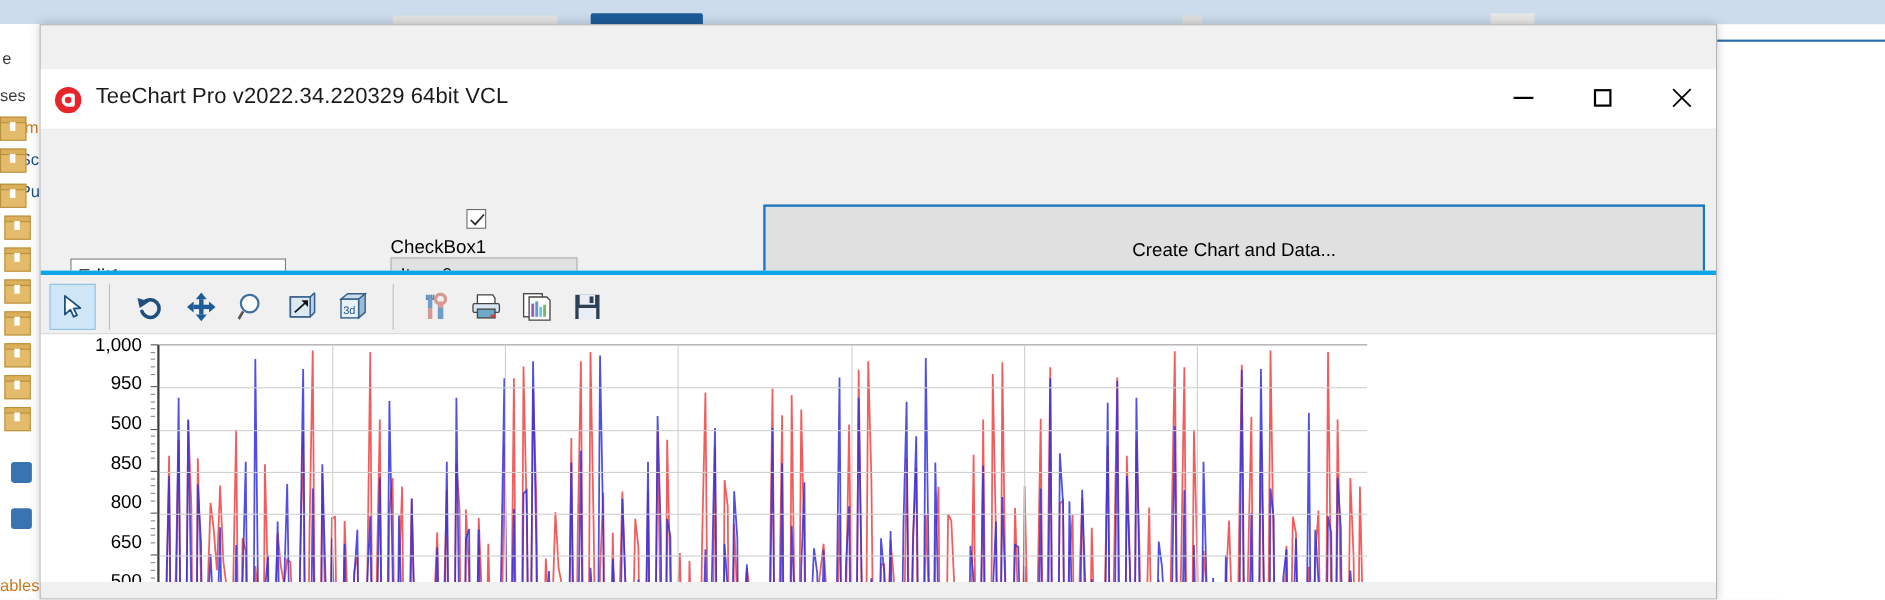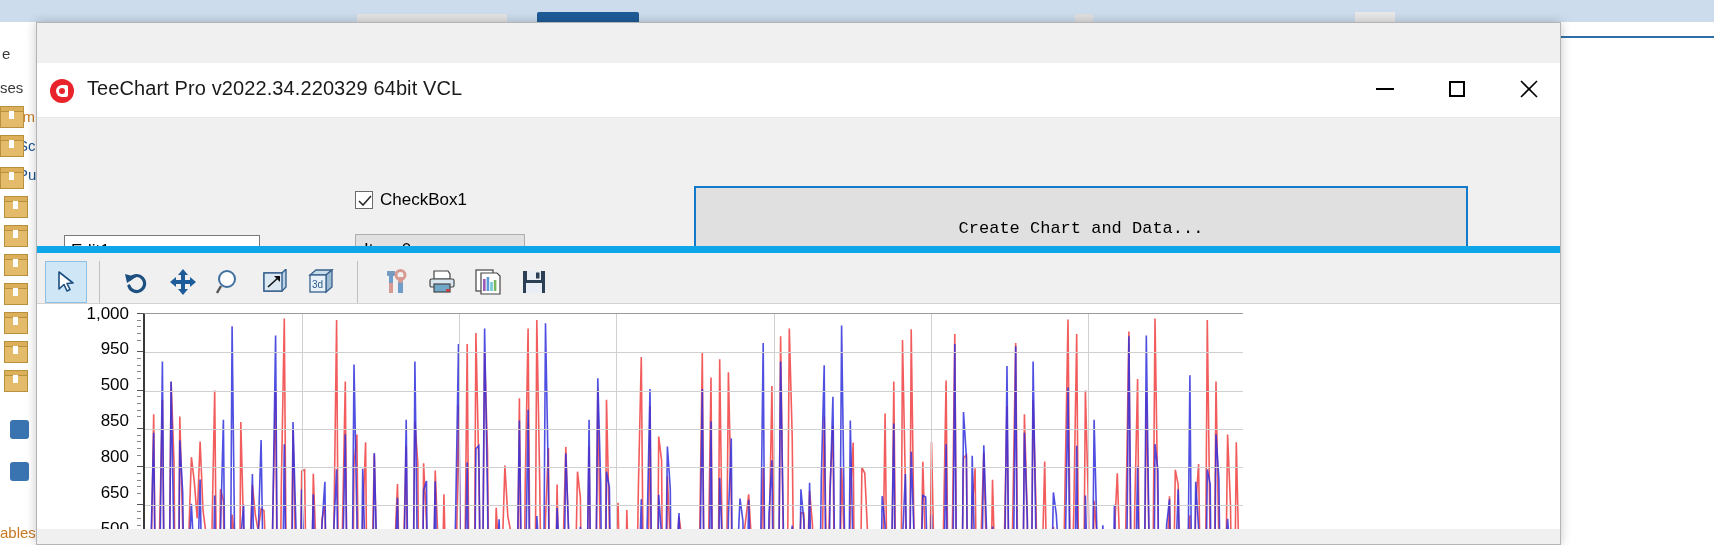--- a/index.html
+++ b/index.html
@@ -75,45 +75,45 @@
 
   
   .controls { position:relative; height:128px; background:#f0f0f0; }
   .lbl-standard { position:absolute; left:27px; top:73px; font-size:17px; color:#000;}
   .edit1 {
     position:absolute; left:27px; top:117px; width:196px; height:31px;
     border:1px solid #7a7a7a; background:#fff;
     font-size:17px; color:#000; padding:2px 6px;
     font-family:"Liberation Sans", sans-serif;
   }
-  .chk-wrap { position:absolute; left:318px; top:72px; display:flex; align-items:center; gap:7px; }
+  .chk-wrap { position:absolute; left:318px; top:72px; display:flex; align-items:flex-end; gap:7px;flex-direction:column; }
   .chk-box {
     width:18px; height:18px; border:1px solid #6b6b6b; background:#fff;
     position:relative;
   }
   .chk-box svg { position:absolute; left:1px; top:2px; }
   .chk-label { font-size:17px; color:#000; }
   .combo {
     position:absolute; left:318px; top:116px; width:170px; height:32px;
     background:#e1e1e1; border:1px solid #adadad;
     display:flex; align-items:center;
   }
   .combo .val { font-size:17px; color:#000; padding-left:8px; flex:1; }
   .combo .chev { width:26px; display:flex; align-items:center; justify-content:center; }
   .bigbtn {
-    position:absolute; left:657px; top:68px; width:774px; height:84px;
+    position:absolute; left:657px; top:68px; width:856px; height:84px;
     background:#e0e0e0; border:1px solid #9a9a9a; outline:2px solid #1479c8; outline-offset:-2px;
     display:flex; align-items:center; justify-content:center;
-    font-size:17px; color:#000; cursor:default;font-family:Liberation Mono, monospace;
+    font-size:17px; color:#000; cursor:default;
   }
 
   
   .toolbar {
     position:relative; height:58px; background:#f0f0f0;
-    border-top:7px solid #0ea5e9; border-bottom:1px solid #d3d3d3;
+    border-top:4px solid #0ea5e9; border-bottom:1px solid #d3d3d3;
   }
   .tbtn {
     position:absolute; top:8px; width:42px; height:42px;
     display:flex; align-items:center; justify-content:center; cursor:default;
   }
   .tbtn.sel { background:#cfe6f7; border:1px solid #8ec0e6; }
   .tsep { position:absolute; top:8px; width:1px; height:42px; background:#c0c0c0; }
 
   
   .chartarea { position:relative; height:225px; background:#fff; overflow:hidden; }

